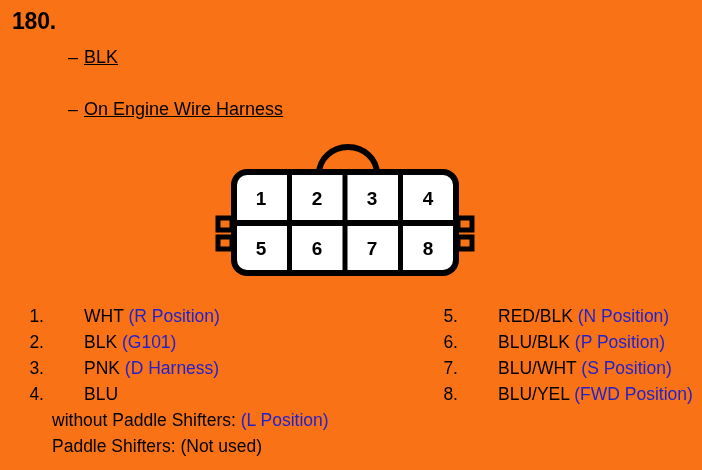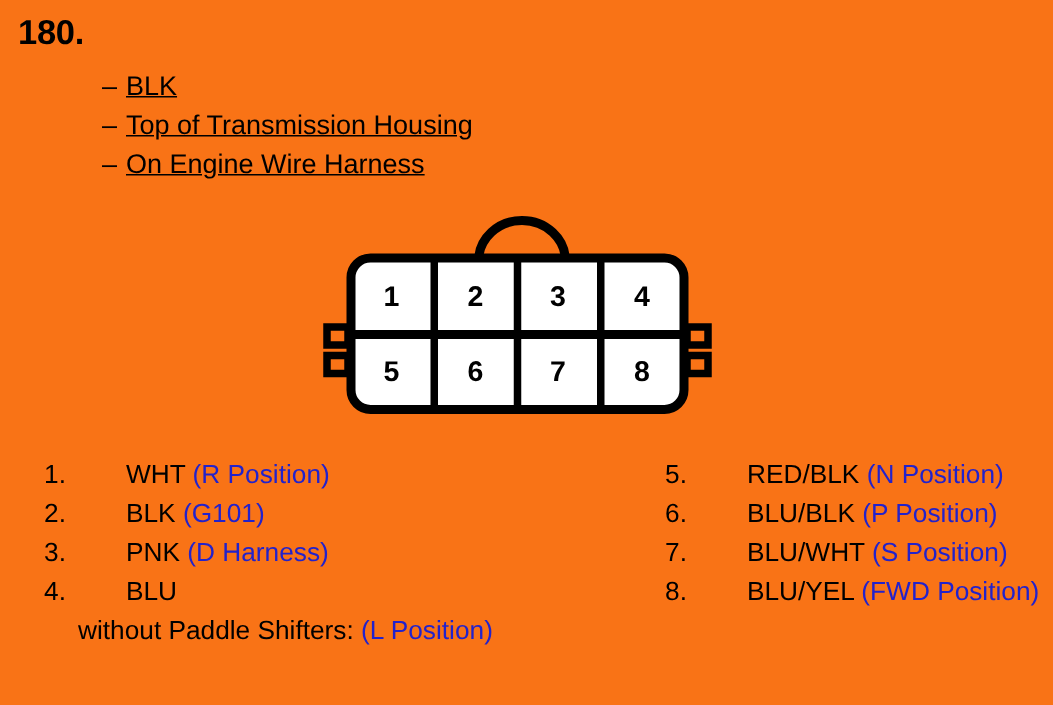--- a/index.html
+++ b/index.html
@@ -97,23 +97,20 @@
 </head>
 <body>
 
 <div id="page">
 
   <div class="hdr-num">180.</div>
 
   <div class="sub-line sub-1">
     <span class="dash">–</span><span>BLK</span>
   </div>
-  <div class="sub-line sub-2">
-    <span class="dash">–</span><span>Top of Transmission Housing</span>
-  </div>
   <div class="sub-line sub-3">
     <span class="dash">–</span><span>On Engine Wire Harness</span>
   </div>
 
   <div class="connector">
     <svg width="270" height="146" viewBox="0 0 270 146" xmlns="http://www.w3.org/2000/svg">
 
       <rect x="8" y="76" width="14" height="12" fill="none" stroke="#000" stroke-width="5"></rect>
       <rect x="8" y="95" width="14" height="12" fill="none" stroke="#000" stroke-width="5"></rect>
 
@@ -159,20 +156,24 @@
 
   <div class="list-item" style="left:18px; top:384px;">
     <span class="idx">4.</span>
     <span class="body"><span>BLU</span></span>
   </div>
 
   <div class="sub-detail" style="left:52px; top:410px;text-align:right;">
     <span>without Paddle Shifters:</span>
     <span class="blue">(L Position)</span>
   </div>
+  <div class="sub-detail" style="left:52px; top:436px;">
+    <span>Paddle Shifters:</span>
+    <span class="blk">(Not used)</span>
+  </div>
 
   <div class="list-item" style="left:432px; top:306px;">
     <span class="idx">5.</span>
     <span class="body"><span>RED/BLK</span> <span class="blue">(N Position)</span></span>
   </div>
 
   <div class="list-item" style="left:432px; top:332px;">
     <span class="idx">6.</span>
     <span class="body"><span>BLU/BLK</span> <span class="blue">(P Position)</span></span>
   </div>

